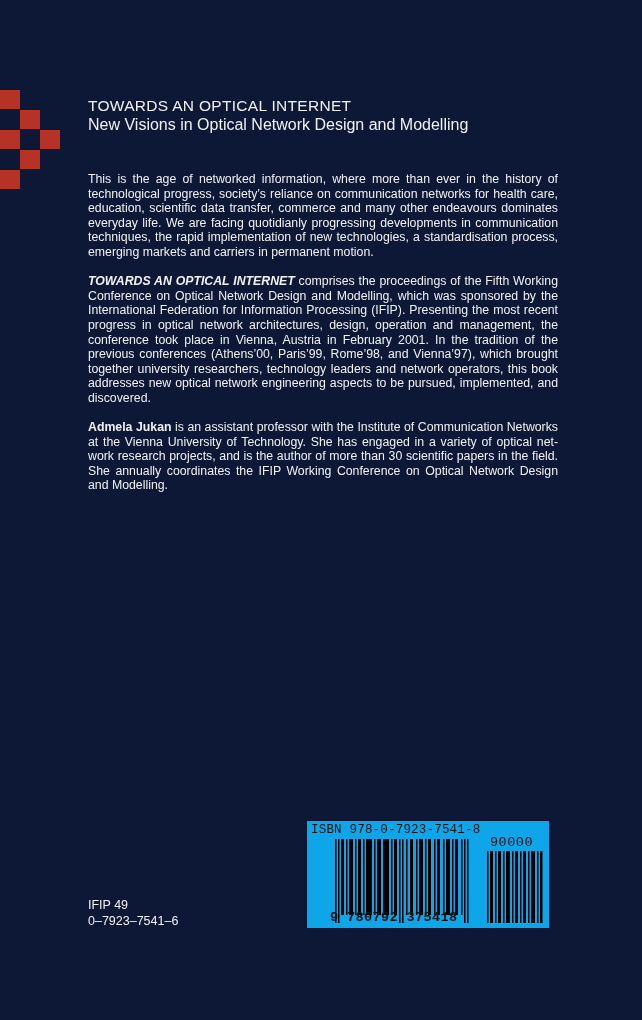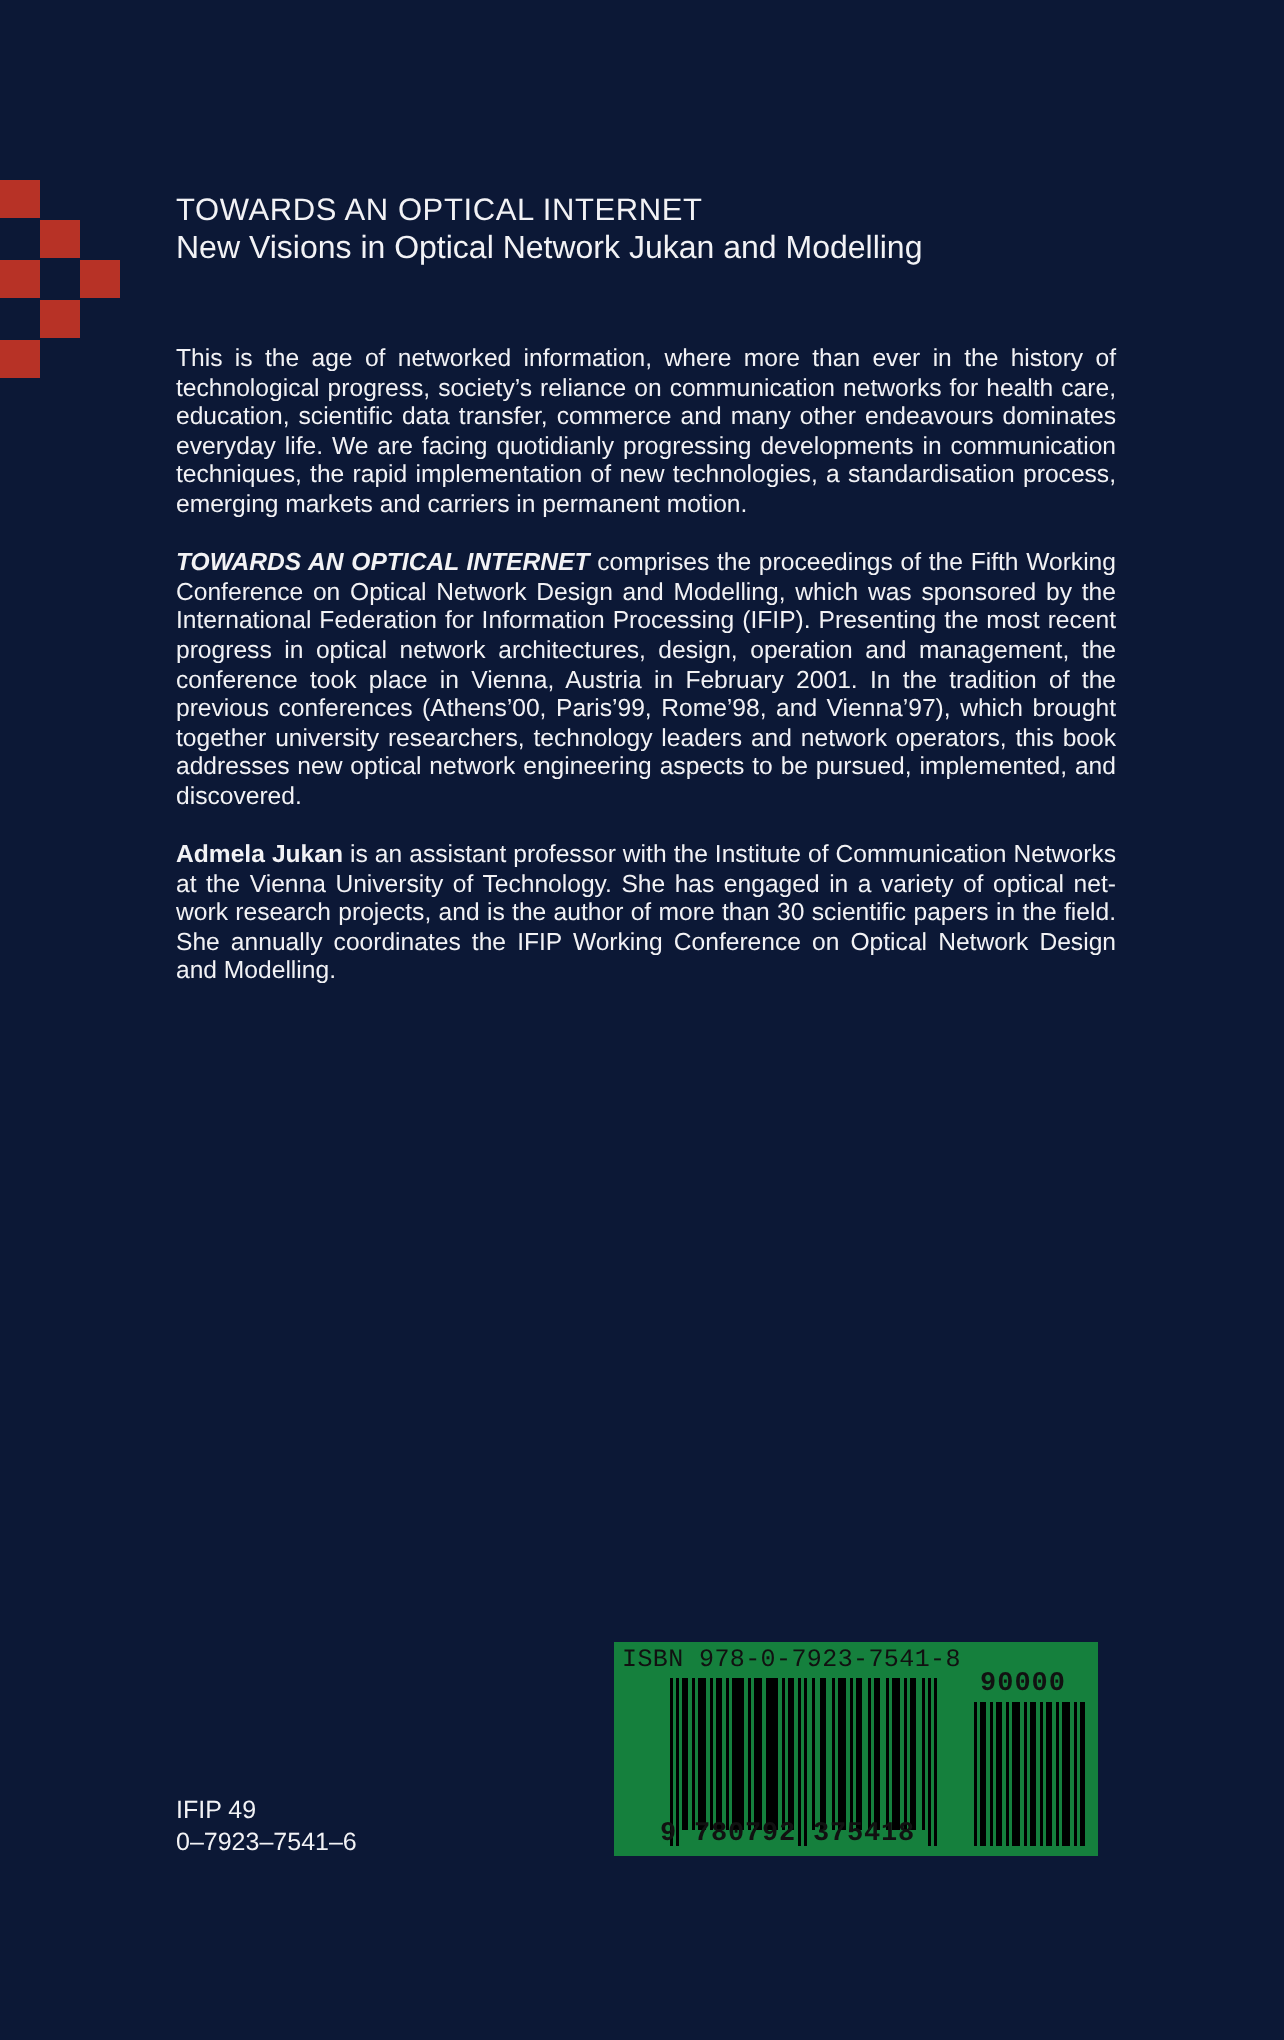--- a/index.html
+++ b/index.html
@@ -18,46 +18,46 @@
   .editor { font-size: 13.5px; line-height: 19px; white-space: nowrap; }
   .body-text {
     position: absolute; left: 88px; top: 172px; width: 470px;
     font-size: 12.3px; line-height: 14.6px; text-align: justify;
   }
   .body-text p { margin: 0 0 14.6px 0; hyphens: manual; }
   .body-text b.ital { font-style: italic; font-weight: bold; }
   .series { position: absolute; left: 88px; top: 898px; font-size: 12.5px; line-height: 15.5px; }
   .barcode-box {
     position: absolute; left: 307px; top: 821px; width: 242px; height: 107px;
-    background: #15803d; color: #111;
+    background: #0ea5e9; color: #111;
     font-family: "Liberation Mono", "DejaVu Sans Mono", monospace;
   }
   .isbn-label { position: absolute; left: 4px; top: 2px; font-size: 12.5px; letter-spacing: 0.2px; white-space: nowrap; }
-  .price-label { position: absolute; left: 183px; top: 14px; font-size: 13.5px; letter-spacing: 0.5px; font-weight: bold; }
+  .price-label { position: absolute; left: 183px; top: 14px; font-size: 13.5px; letter-spacing: 0.5px; }
   .bars-main { position: absolute; left: 28px; top: 18px; height: 84px; width: 136px; }
   .bars-addon { position: absolute; left: 180px; top: 30px; height: 72px; width: 56px; }
   .ean-digits { position: absolute; left: 23px; top: 89px; font-size: 13.5px; background: transparent; white-space: pre; letter-spacing: 0.4px; font-weight: bold; }
 </style>
 </head>
 <body>
 
 <div class="cover"></div>
 
 <div>
   <div class="sq" style="left:0;top:90px"></div>
   <div class="sq" style="left:20px;top:110px"></div>
   <div class="sq" style="left:0;top:130px"></div>
   <div class="sq" style="left:40px;top:130px"></div>
   <div class="sq" style="left:20px;top:150px"></div>
   <div class="sq" style="left:0;top:170px"></div>
 </div>
 
 <div class="header">
   <div class="title">TOWARDS AN OPTICAL INTERNET</div>
-  <div class="subtitle">New Visions in Optical Network Jukan and Modelling</div>
+  <div class="subtitle">New Visions in Optical Network Design and Modelling</div>
 </div>
 
 <div class="body-text">
   <p>This is the age of networked information, where more than ever in the history of technological progress, society’s reliance on communication networks for health care, education, scientific data transfer, commerce and many other endeavours dom­inates everyday life. We are facing quotidianly progressing developments in com­munication techniques, the rapid implementation of new technologies, a standardi­sation process, emerging markets and carriers in permanent motion.</p>
   <p><b class="ital">TOWARDS AN OPTICAL INTERNET</b><span> comprises the proceedings of the Fifth Working Conference on Optical Network Design and Modelling, which was sponsored by the International Federation for Information Processing (IFIP). Presenting the most recent progress in optical network architectures, design, operation and management, the conference took place in Vienna, Austria in February 2001. In the tradition of the previous conferences (Athens’00, Paris’99, Rome’98, and Vienna’97), which brought together university researchers, technology leaders and network operators, this book addresses new optical network engineering aspects to be pursued, implemented, and discovered.</span></p>
   <p><b>Admela Jukan</b><span> is an assistant professor with the Institute of Communication Networks at the Vienna University of Technology. She has engaged in a variety of optical net­work research projects, and is the author of more than 30 scientific papers in the field. She annually coordinates the IFIP Working Conference on Optical Network Design and Modelling.</span></p>
 </div>
 
 <div class="series">
   <div>IFIP 49</div>

